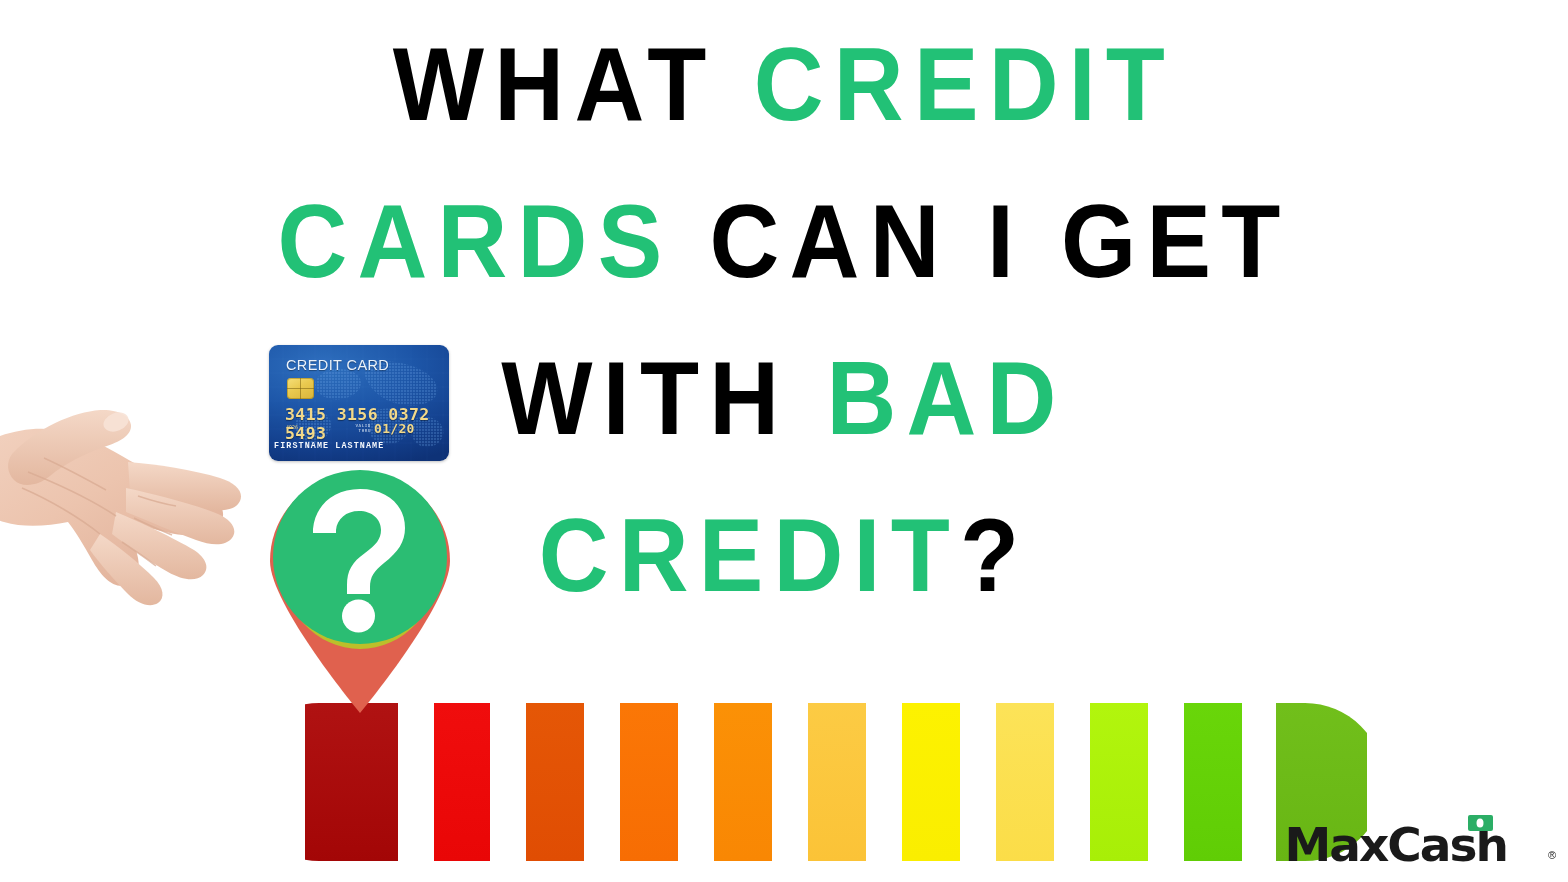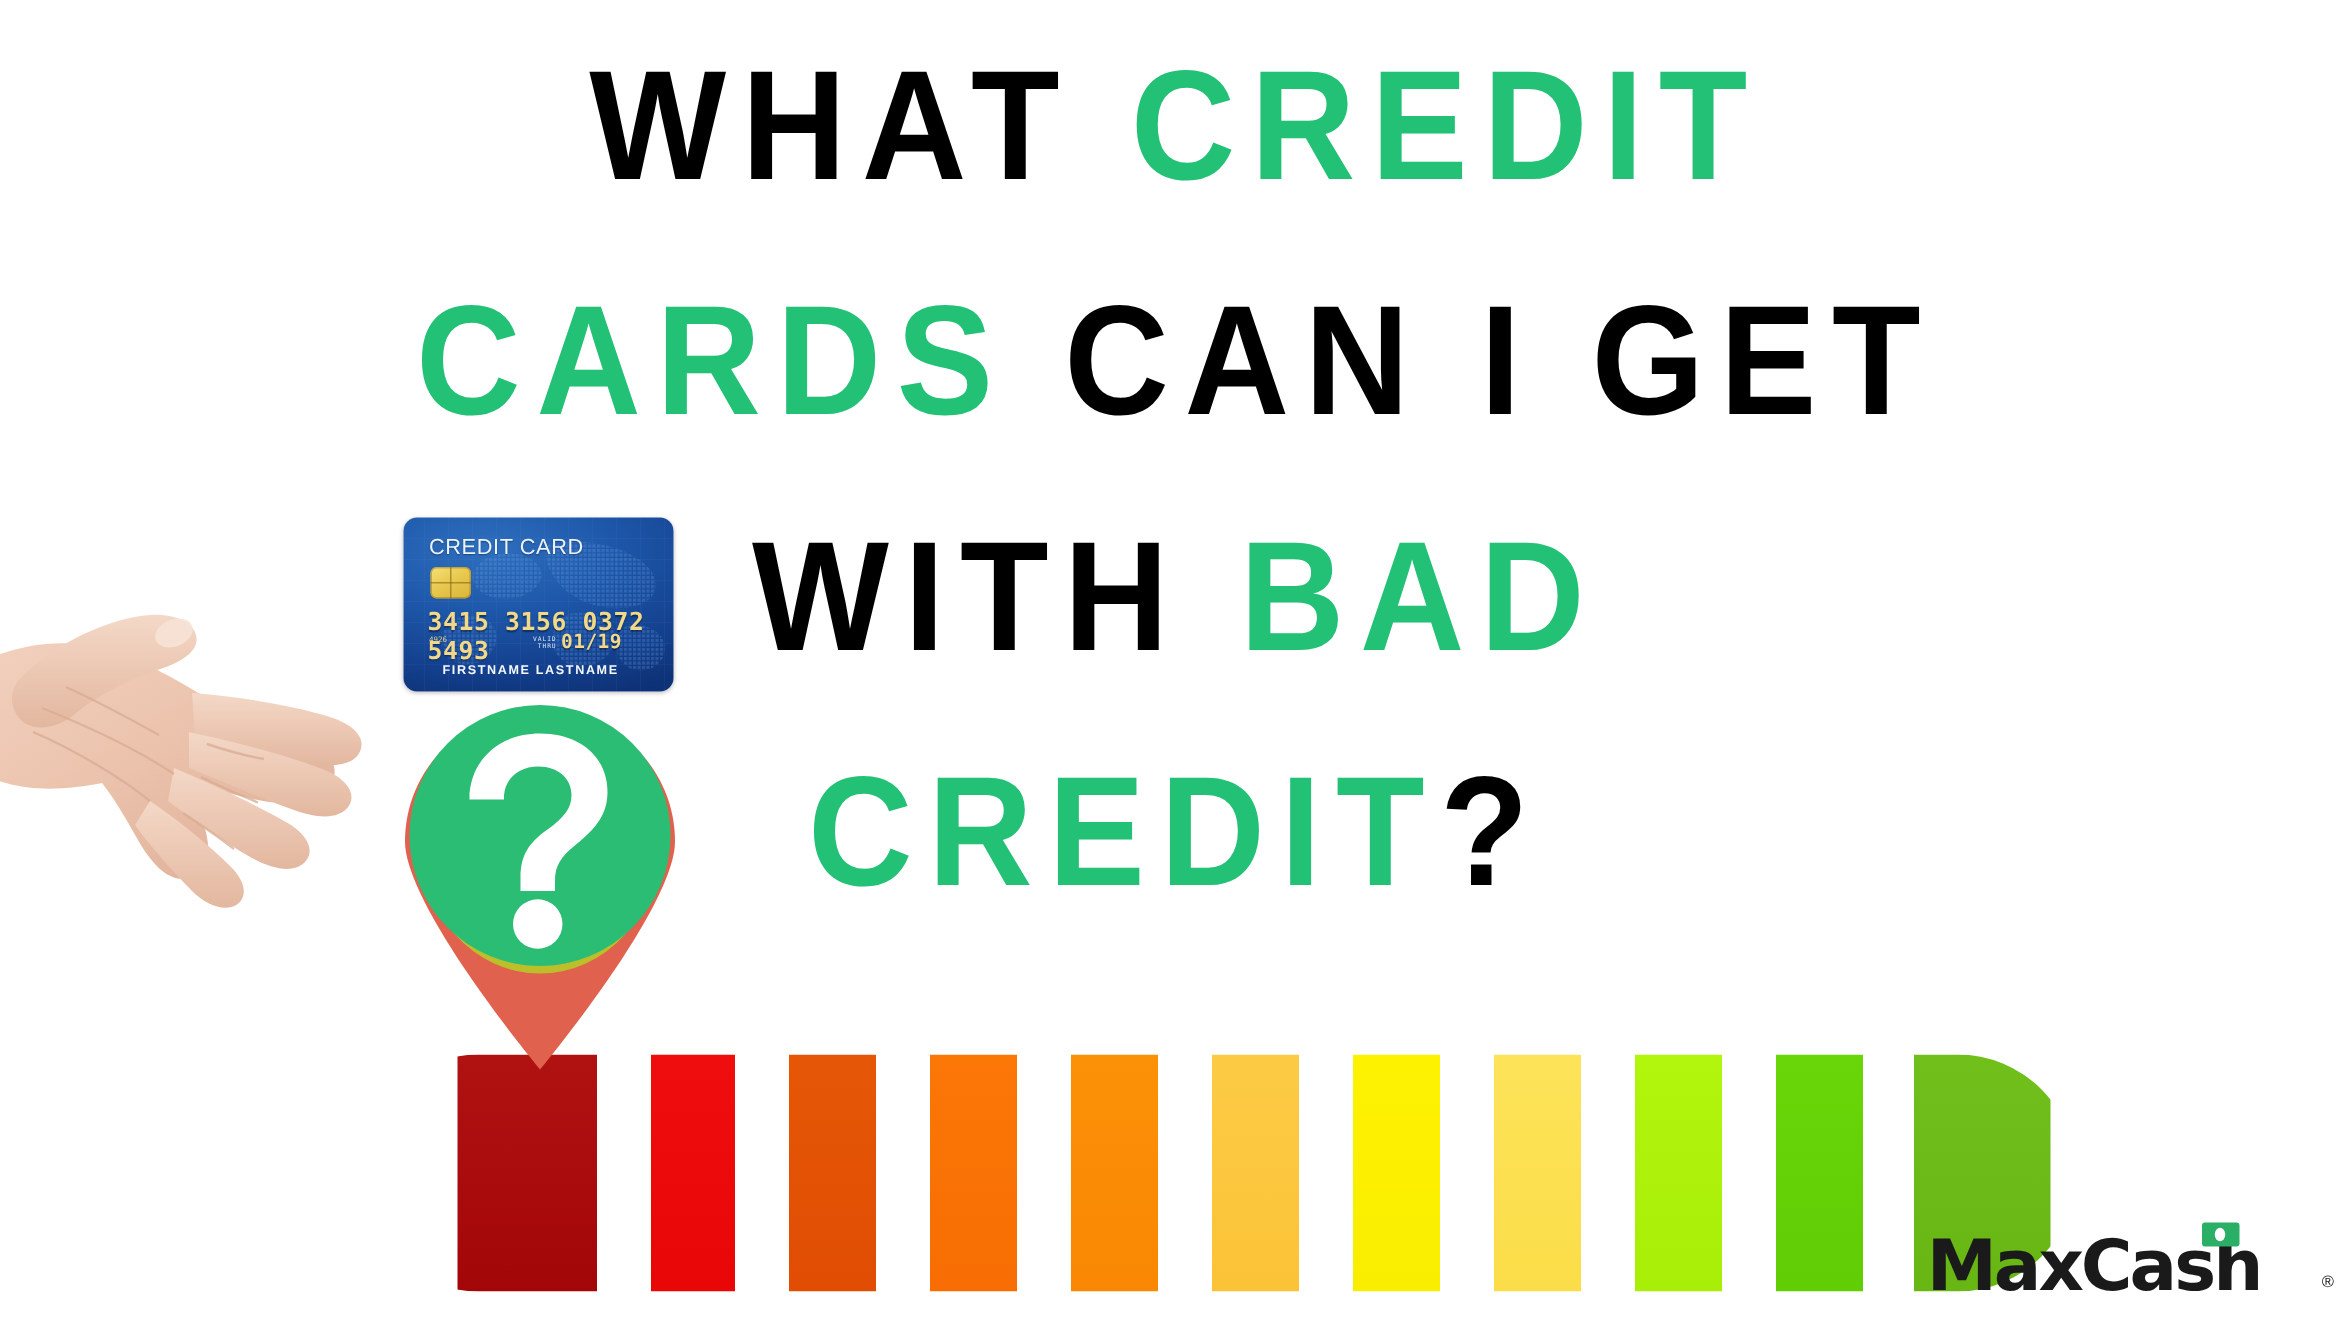--- a/index.html
+++ b/index.html
@@ -125,22 +125,22 @@
   #card-expiry {
     left: 105px; top: 76px;
     font-family: "DejaVu Sans Mono", "Liberation Mono", monospace;
     font-size: 13px;
     font-weight: 700;
     color: #f2d98a;
     letter-spacing: 0.3px;
     text-shadow: 0 1px 1px rgba(0,0,0,0.4);
   }
   #card-holder {
-    left: 26px; top: 96px;
-    font-family: Liberation Sans, sans-serif;
+    left: 5px; top: 96px;
+    font-family: Liberation Mono, monospace;
     font-size: 8.4px;
     font-weight: 700;
     color: #f4f8fd;
     letter-spacing: 1.1px;
   }
 
   
   #pin-marker {
     position: absolute;
     left: 262px;
@@ -288,21 +288,21 @@
         <path d="M0,14 H180 M0,28 H180 M0,42 H180 M0,56 H180 M0,70 H180 M0,84 H180 M0,98 H180"></path>
         <path d="M14,0 V116 M30,0 V116 M46,0 V116 M62,0 V116 M78,0 V116 M94,0 V116
                  M110,0 V116 M126,0 V116 M142,0 V116 M158,0 V116 M174,0 V116"></path>
       </g>
     </svg>
     <div class="card-label" id="card-brand">CREDIT CARD</div>
     <div id="card-chip"></div>
     <div class="card-label" id="card-number">3415 3156 0372 5493</div>
     <div class="card-label" id="card-smallnum">4926</div>
     <div class="card-label" id="card-validlabel">VALID<br>THRU</div>
-    <div class="card-label" id="card-expiry">01/19</div>
+    <div class="card-label" id="card-expiry">01/20</div>
     <div class="card-label" id="card-holder">FIRSTNAME LASTNAME</div>
   </div>
 
   <div id="pin-marker">
     <svg width="196" height="250" viewBox="0 0 196 250" xmlns="http://www.w3.org/2000/svg">
 
       <path d="M98,248 C98,248 8,140 8,96 C8,47 48,8 98,8 C148,8 188,47 188,96
                C188,140 98,248 98,248 Z" fill="#e0614e"></path>
 
       <path d="M18,96 A80,80 0 0 0 178,96 A80,88 0 0 1 18,96 Z" fill="#b9c428" opacity="0.95"></path>

